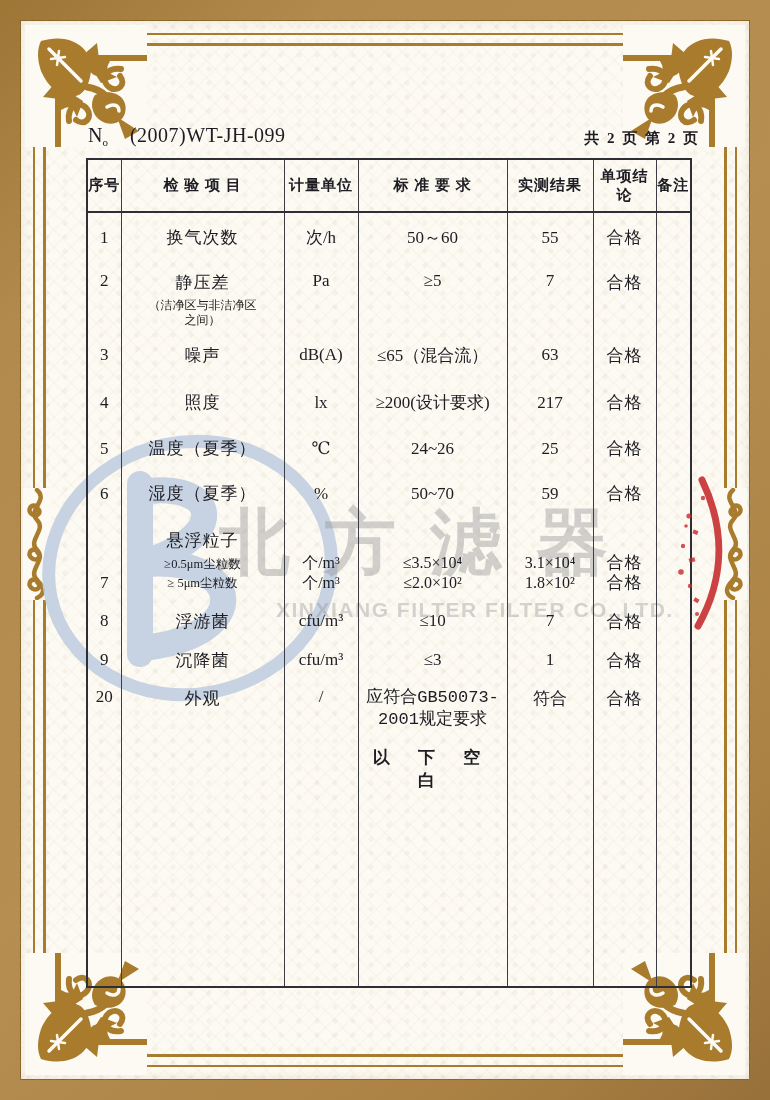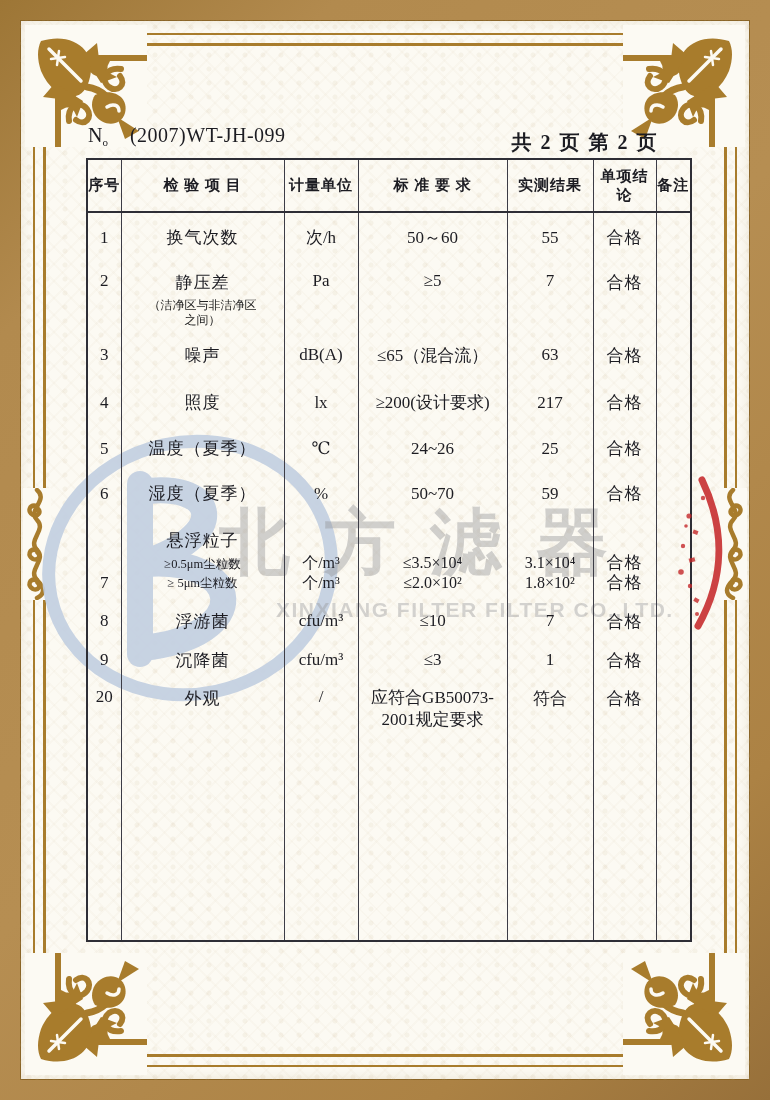--- a/index.html
+++ b/index.html
@@ -44,22 +44,22 @@
   .wm-en{
     position:absolute;left:276px;top:598px;z-index:1;pointer-events:none;
     font-family:"Liberation Sans","DejaVu Sans",sans-serif;font-weight:bold;
     font-size:21px;letter-spacing:1.5px;color:rgba(150,150,152,.40);white-space:nowrap;
   }
   .seal{position:absolute;left:672px;top:468px;z-index:5;pointer-events:none;}
   
   .doc-no{position:absolute;left:88px;top:124px;z-index:3;font-size:20px;}
   .doc-no .nsub{font-size:11px;vertical-align:-4px;}
   .doc-no .num{margin-left:22px;letter-spacing:.5px;text-align:right;}
-  .page-info{position:absolute;left:470px;top:129px;width:230px;text-align:center;z-index:3;
-    font-size:20px;font-weight:bold;letter-spacing:2px;}
+  .page-info{position:absolute;left:470px;top:129px;width:230px;text-align:right;z-index:3;
+    font-size:15px;font-weight:bold;letter-spacing:2px;}
   
   table.report{
     position:absolute;left:86px;top:158px;z-index:3;
     width:604px;border-collapse:collapse;table-layout:fixed;
     border:2px solid #2e2e36;background:transparent;
   }
   .report td,.report th{
     border-right:1px solid #3c3c46;padding:0;text-align:center;vertical-align:middle;
     font-weight:normal;overflow:visible;
   }
@@ -73,21 +73,21 @@
   .cell-conclusion{font-size:16px;letter-spacing:1px;}
   .item-main{letter-spacing:1px;}
   .r2 td{vertical-align:top;padding-top:9px;}
   .item-sub{display:inline-block;font-size:12px;line-height:15px;max-width:112px;margin-top:4px;color:#222;}
   .r7 td{vertical-align:bottom;padding-bottom:8px;}
   .r7 .stack span{display:block;line-height:20px;}
   .r7 .item-main{font-size:17px;margin-bottom:4px;margin-top:8px;}
   .r7 .sub-label{font-size:12.5px;line-height:19px !important;}
   .r7 .sm{font-size:16px;}
   .r10 td{vertical-align:top;padding-top:8px;}
-  .std-wrap{display:inline-block;max-width:140px;line-height:22px;}
+  .std-wrap{display:inline-block;max-width:140px;line-height:22px;font-family:Liberation Mono, monospace;}
   .rnote td{font-size:17px;letter-spacing:12px;font-weight:bold;}
 </style>
 </head>
 <body>
 
 <div class="paper">
   <div class="texture"></div>
 </div>
 <div class="frame-thin"></div>
 <div class="frame-thick"></div>
@@ -365,20 +365,29 @@
     </tr>
     <tr class="r10">
       <td>20</td>
       <td><span class="item-main">外观</span></td>
       <td>/</td>
       <td><span class="std-wrap">应符合GB50073-2001规定要求</span></td>
       <td>符合</td>
       <td class="cell-conclusion">合格</td>
       <td></td>
     </tr>
+    <tr class="rnote">
+      <td></td>
+      <td></td>
+      <td></td>
+      <td>以 下 空 白</td>
+      <td></td>
+      <td></td>
+      <td></td>
+    </tr>
     <tr class="rfill">
       <td></td>
       <td></td>
       <td></td>
       <td></td>
       <td></td>
       <td></td>
       <td></td>
     </tr>
   </tbody>

